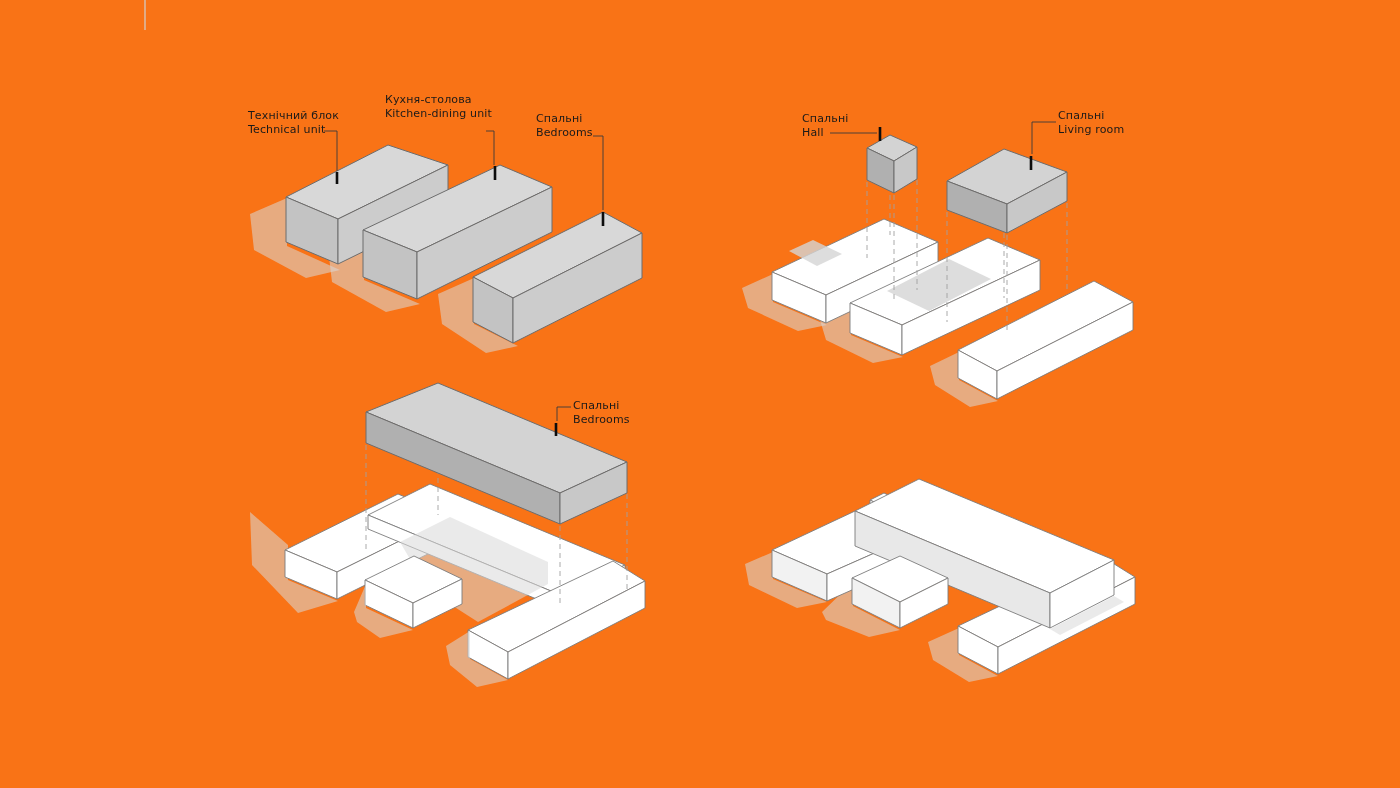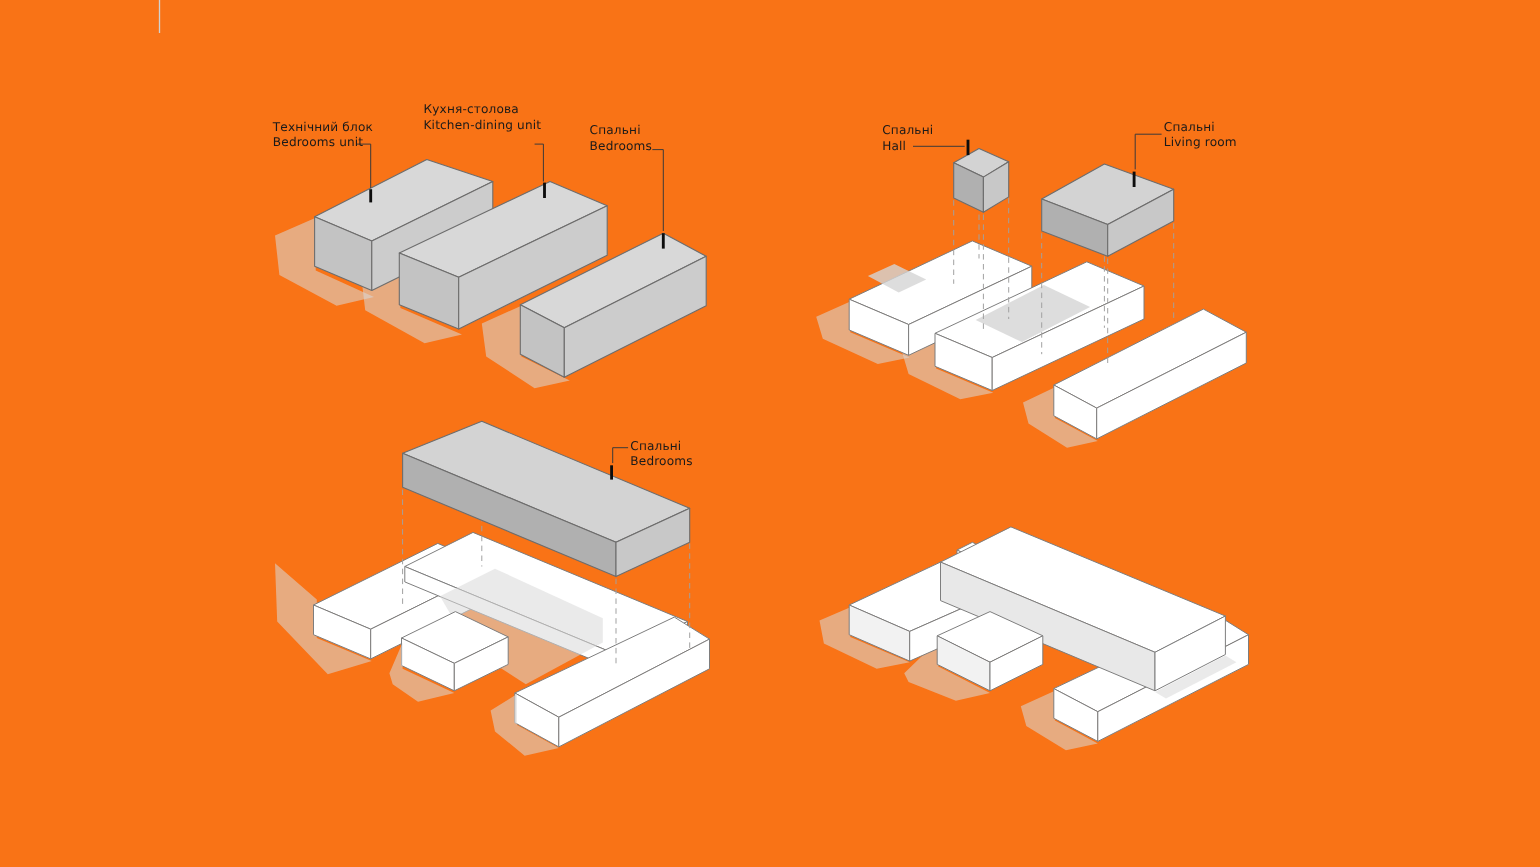--- a/index.html
+++ b/index.html
@@ -190,21 +190,21 @@
     <g>
       <polygon class="wblk w" points="852,578 900,556 948,578 900,602"></polygon>
       <polygon class="wblk w-lite" points="852,578 900,602 900,628 852,604"></polygon>
       <polygon class="wblk w" points="900,602 948,578 948,604 900,628"></polygon>
     </g>
   </g>
 </svg>
 
 <div class="label" style="left:248px;top:109px">
   <span>Технічний блок</span>
-  <span>Bedrooms unit</span>
+  <span>Technical unit</span>
 </div>
 <div class="label" style="left:385px;top:93px">
   <span>Кухня-столова</span>
   <span>Kitchen-dining unit</span>
 </div>
 <div class="label" style="left:536px;top:112px">
   <span>Спальні</span>
   <span>Bedrooms</span>
 </div>
 <div class="label" style="left:802px;top:112px">

